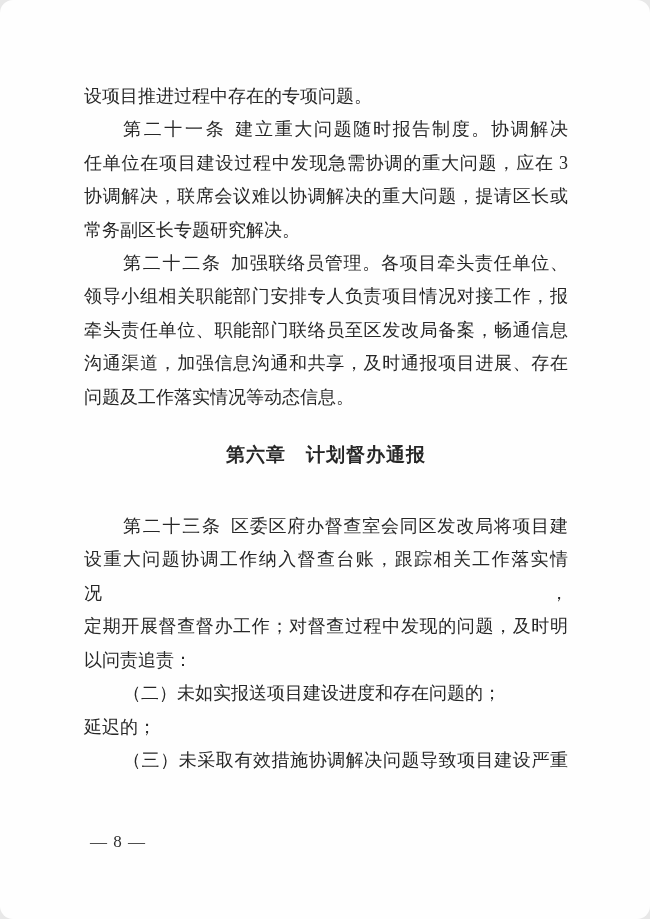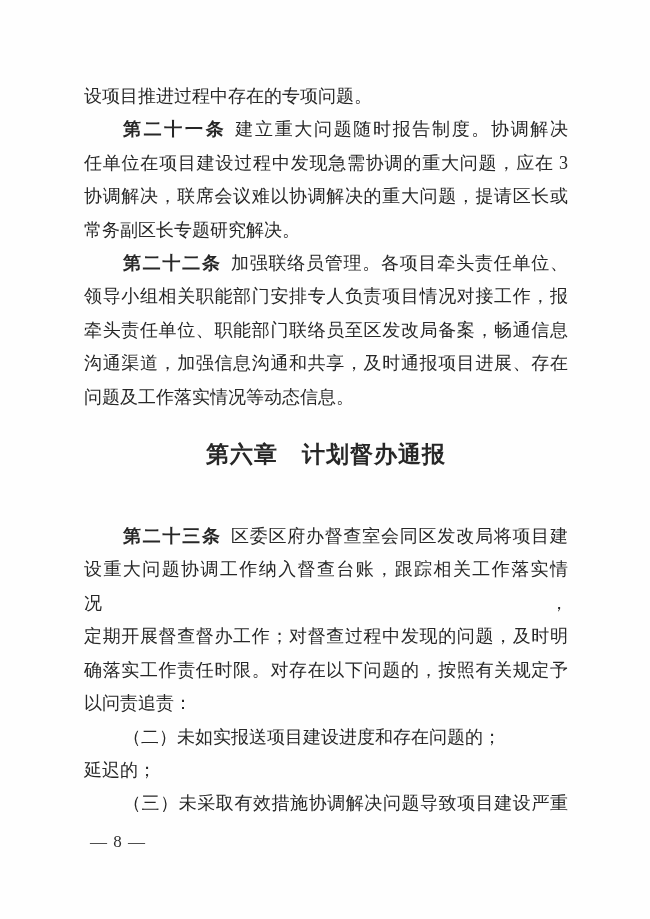--- a/index.html
+++ b/index.html
@@ -9,20 +9,21 @@
   }
   .page {
     position: relative;
     width: 650px;
     height: 919px;
     margin: 0 auto;
     background: #fefefe;
     color: #272727;
     font-family: "Liberation Serif", "DejaVu Serif", serif;
     overflow: hidden;
+    border-radius: 13px;
   }
   .content {
     position: absolute;
     top: 80px;
     left: 84px;
     width: 484px;
   }
   .line {
     font-size: 18px;
     line-height: 33.4px;
@@ -32,30 +33,30 @@
   .line.jfull {
     white-space: normal;
     text-align: justify;
     text-align-last: justify;
     text-justify: inter-character;
   }
   .line.indent {
     padding-left: 39px;
   }
   .bold-label {
-    font-weight: 700;
+    font-weight: 400;
     margin-right: 0.5em;
     letter-spacing: 1px;
     margin-top: 28px;
   }
   .chapter-heading {
     margin-top: 24px;
-    margin-bottom: 49px;
+    margin-bottom: 39px;
     line-height: 33px;
-    font-size: 23px;
+    font-size: 19px;
     font-weight: 700;
     font-family: "Liberation Sans", "DejaVu Sans", sans-serif;
     text-align: center;
     letter-spacing: 1px;
   }
   .page-number {
     position: absolute;
     left: 90px;
     top: 831px;
     font-size: 17px;
@@ -81,21 +82,20 @@
     <div class="line jfull"><span>领导小组相关职能部门安排专人负责项目情况对接工作，报</span></div>
     <div class="line jfull"><span>牵头责任单位、职能部门联络员至区发改局备案，畅通信息</span></div>
     <div class="line jfull"><span>沟通渠道，加强信息沟通和共享，及时通报项目进展、存在</span></div>
     <div class="line"><span>问题及工作落实情况等动态信息。</span></div>
 
     <div class="chapter-heading"><span>第六章　计划督办通报</span></div>
 
     <div class="line indent jfull"><span class="bold-label">第二十三条</span><span>区委区府办督查室会同区发改局将项目建</span></div>
     <div class="line jfull"><span>设重大问题协调工作纳入督查台账，跟踪相关工作落实情况，</span></div>
     <div class="line jfull"><span>定期开展督查督办工作；对督查过程中发现的问题，及时明</span></div>
-    <div class="line jfull"><span>确落实工作责任时限。对存在以下问题的，按照有关规定予</span></div>
     <div class="line"><span>以问责追责：</span></div>
 
     <div class="line indent"><span>（二）未如实报送项目建设进度和存在问题的；</span></div>
     <div class="line"><span>延迟的；</span></div>
     <div class="line indent jfull"><span>（三）未采取有效措施协调解决问题导致项目建设严重</span></div>
 
   </div>
 
   <div class="page-number">— 8 —</div>
 </div>

